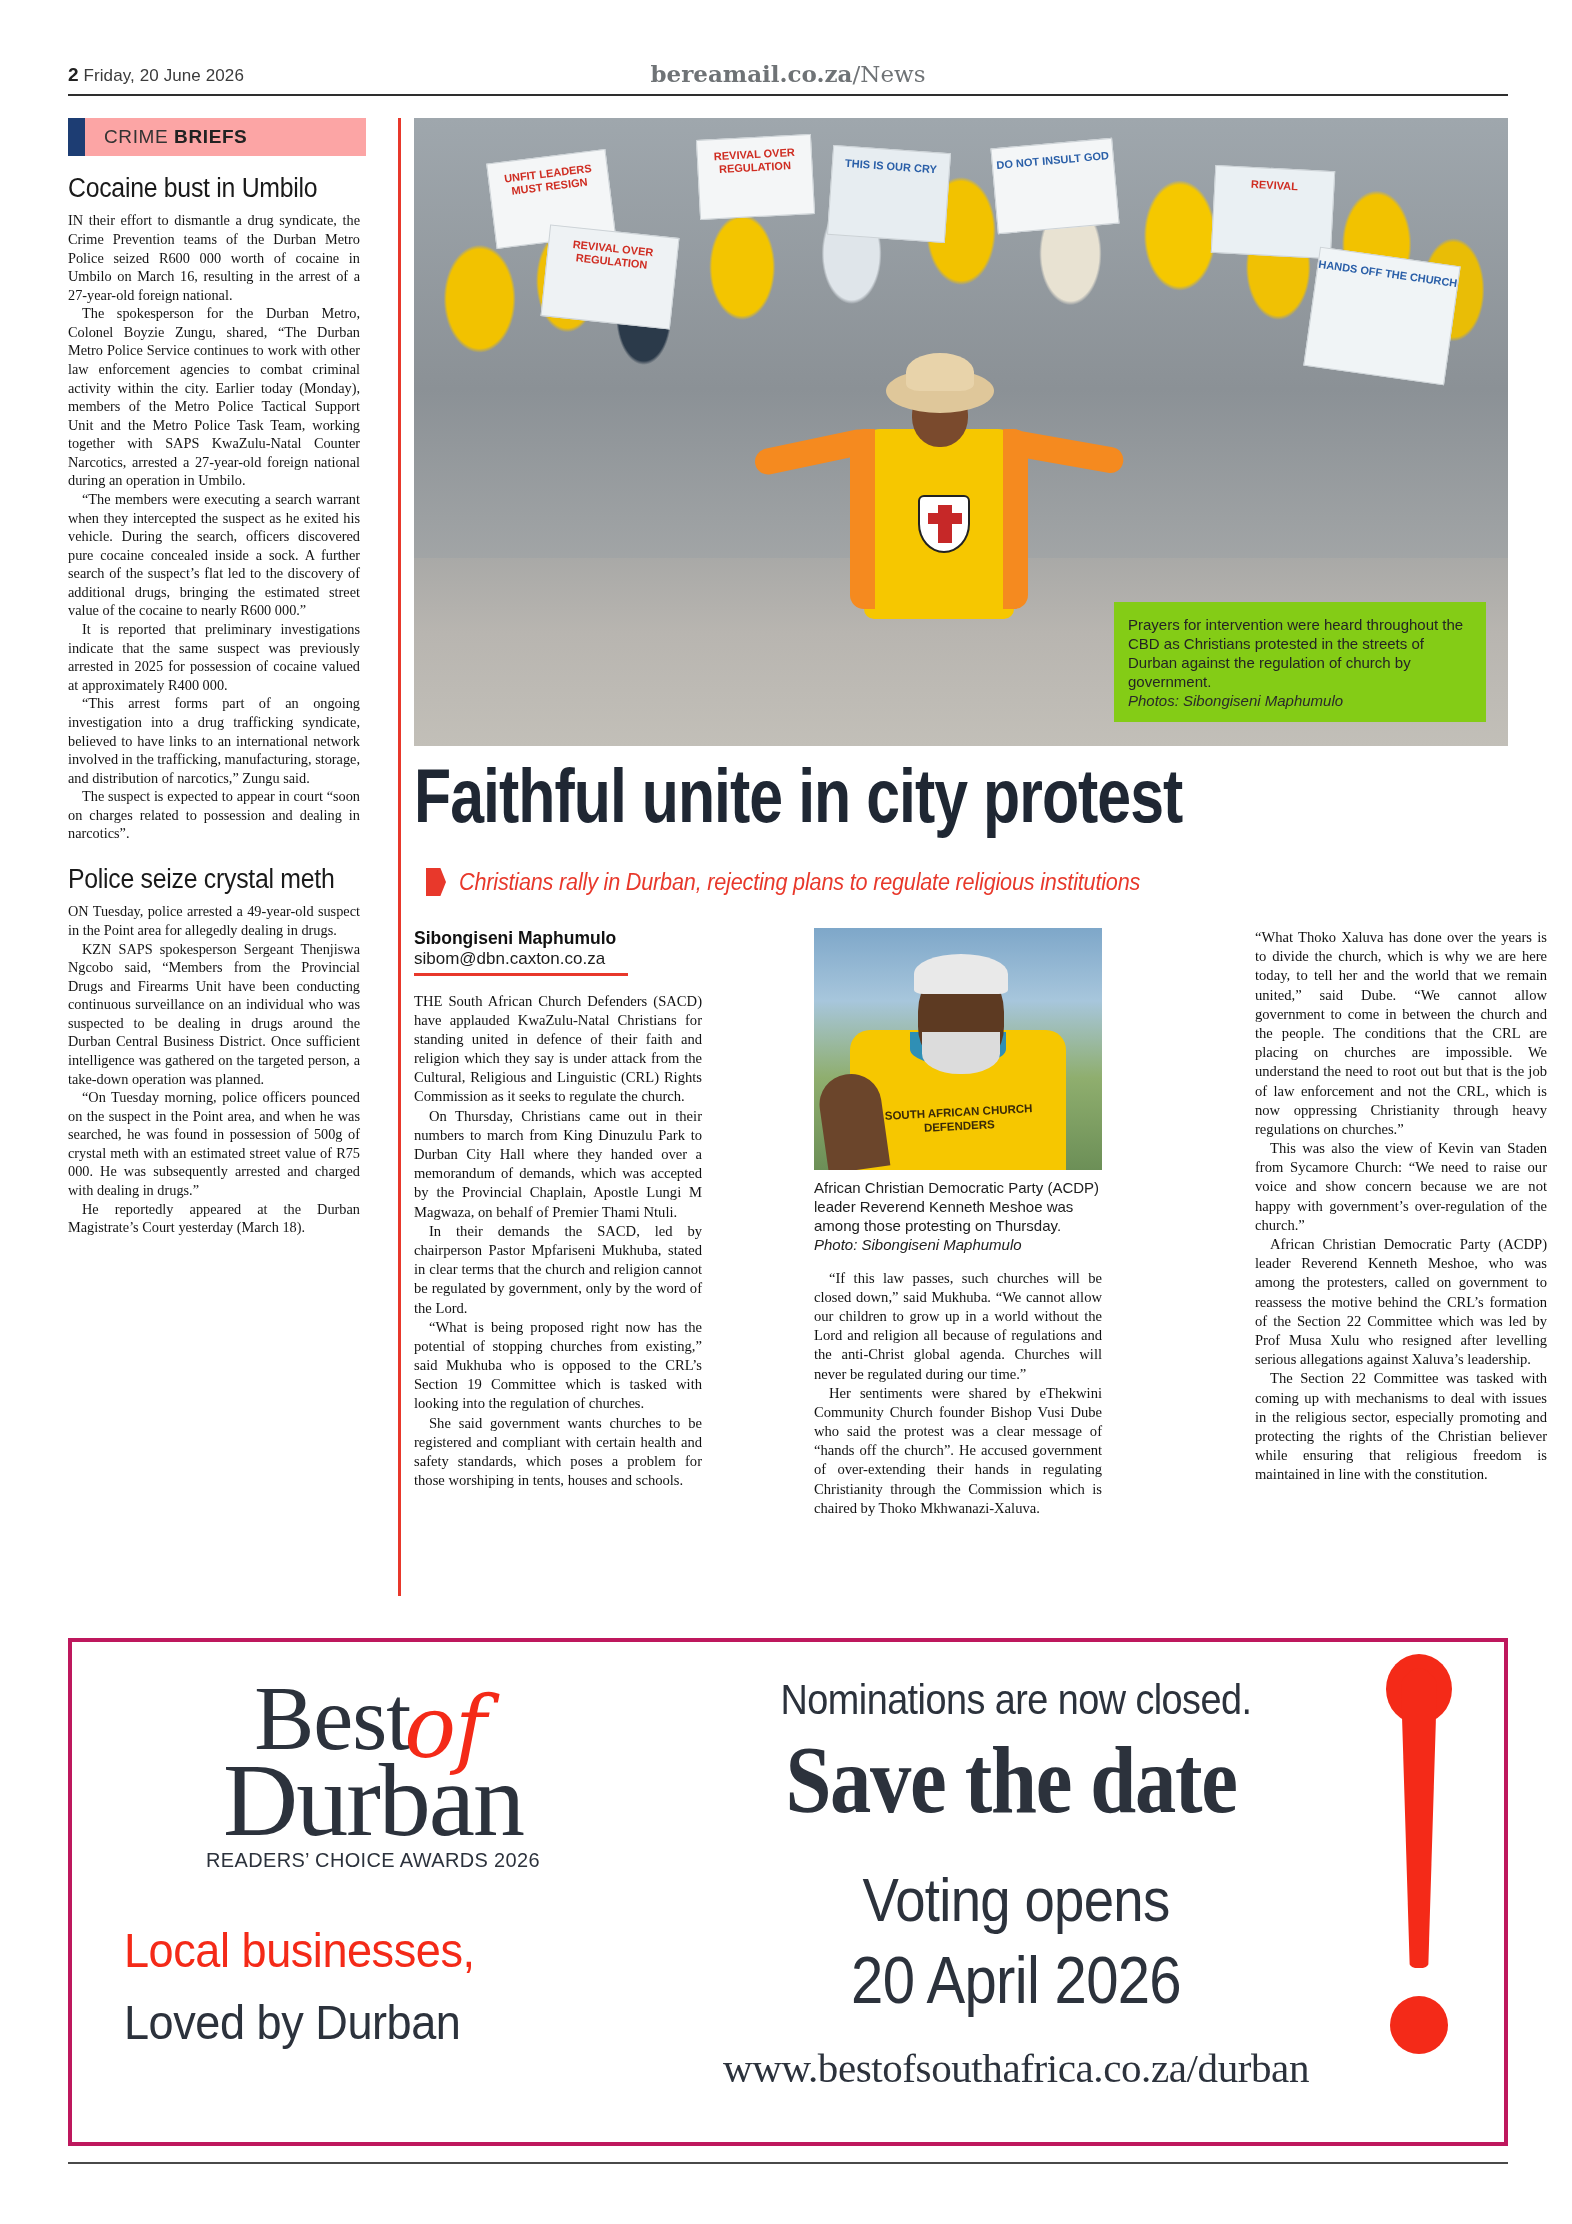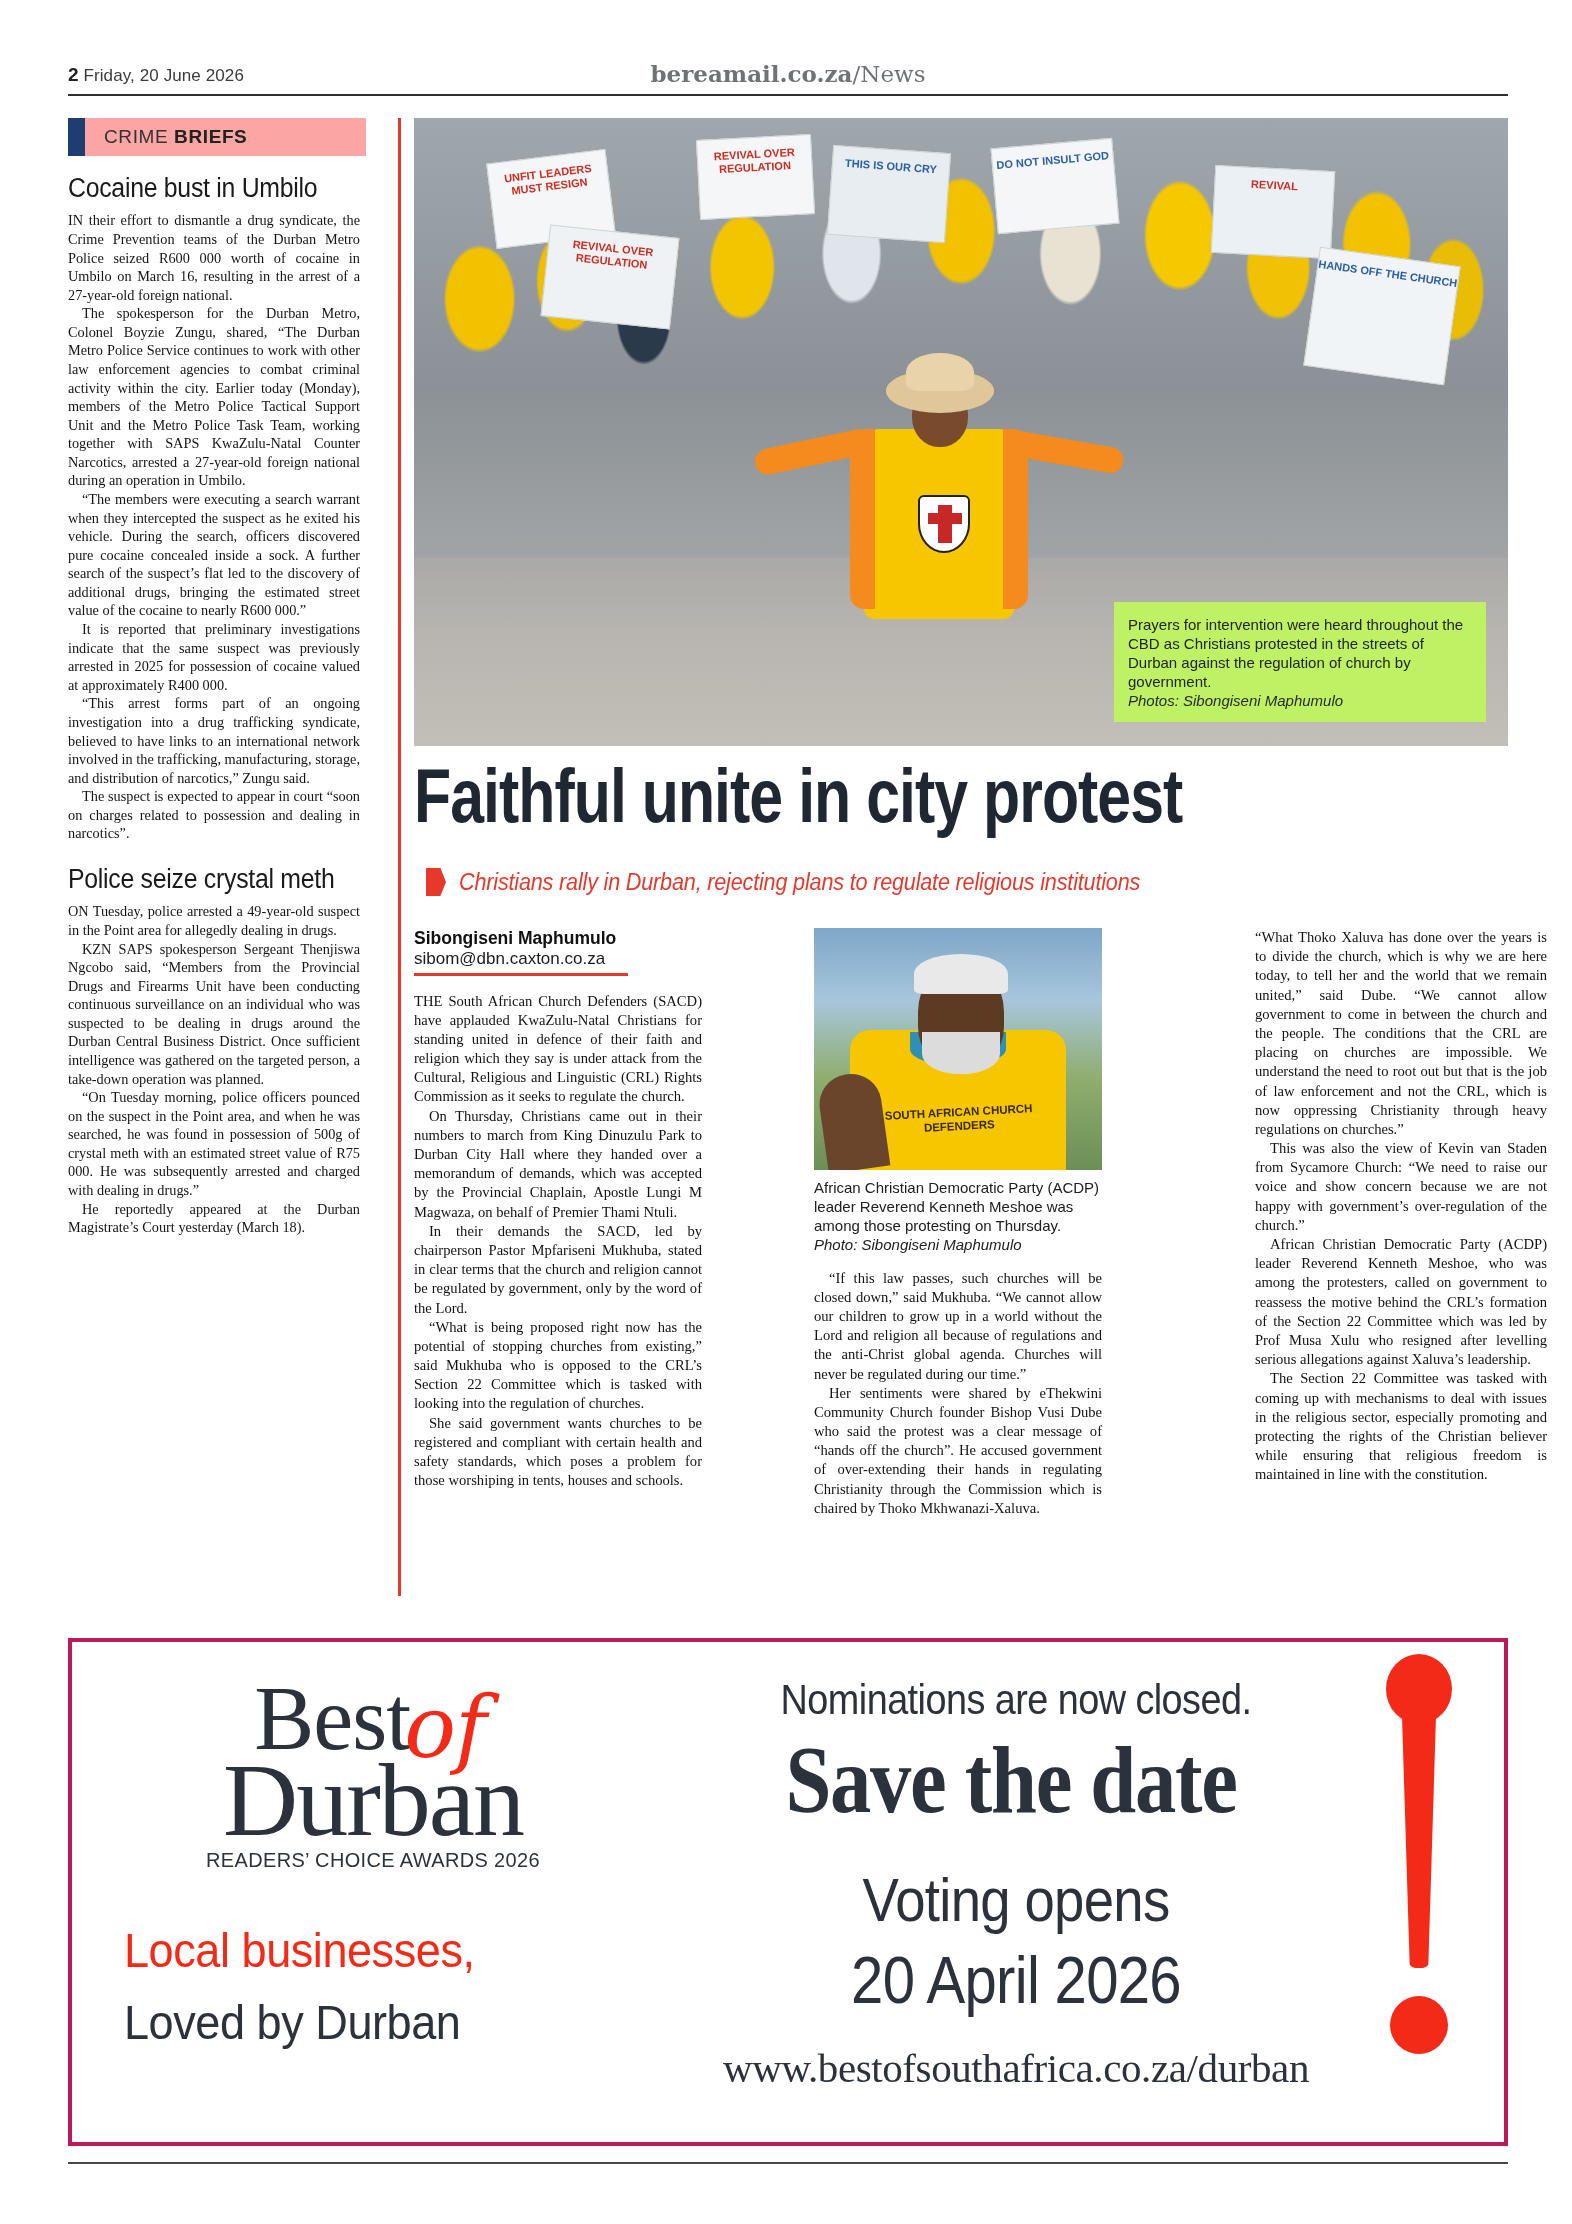--- a/index.html
+++ b/index.html
@@ -159,21 +159,21 @@
   }
   .kf-arm-l { left: -60px; transform: rotate(-12deg); }
   .kf-arm-r { left: 192px; transform: rotate(10deg); }
   .road {
     position: absolute; left: 0; bottom: 0; width: 100%; height: 30%;
     background: linear-gradient(180deg,#a9a9a7 0%, #b8b5b0 40%, #c2bfb8 100%);
   }
 
   .hero-caption {
     position: absolute; right: 22px; bottom: 24px; width: 372px;
-    background: #bef264; padding: 13px 14px 12px 14px;
+    background: #84cc16; padding: 13px 14px 12px 14px;
   }
   .hero-caption p {
     font-family: "Liberation Sans", sans-serif;
     font-size: 15px; line-height: 1.27; color: #242424;
   }
   .hero-caption .credit { font-style: italic; color: #2a2a2a; }
 
   
   .headline {
     position: absolute; left: 414px; top: 760px; width: 1094px;
@@ -465,21 +465,21 @@
     <div class="scol c1">
       <div>
         <div class="byline-name">Sibongiseni Maphumulo</div>
         <div class="byline-mail">sibom@dbn.caxton.co.za</div>
         <div class="byline-rule"></div>
       </div>
       <div class="story-body" style="margin-top:16px">
         <p class="first">THE South African Church Defenders (SACD) have applauded KwaZulu-Natal Christians for standing united in defence of their faith and religion which they say is under attack from the Cultural, Religious and Linguistic (CRL) Rights Commission as it seeks to regulate the church.</p>
         <p>On Thursday, Christians came out in their numbers to march from King Dinuzulu Park to Durban City Hall where they handed over a memorandum of demands, which was accepted by the Provincial Chaplain, Apostle Lungi M Magwaza, on behalf of Premier Thami Ntuli.</p>
         <p>In their demands the SACD, led by chairperson Pastor Mpfariseni Mukhuba, stated in clear terms that the church and religion cannot be regulated by government, only by the word of the Lord.</p>
-        <p>“What is being proposed right now has the potential of stopping churches from existing,” said Mukhuba who is opposed to the CRL’s Section 22 Committee which is tasked with looking into the regulation of churches.</p>
+        <p>“What is being proposed right now has the potential of stopping churches from existing,” said Mukhuba who is opposed to the CRL’s Section 19 Committee which is tasked with looking into the regulation of churches.</p>
         <p>She said government wants churches to be registered and compliant with certain health and safety standards, which poses a problem for those worshiping in tents, houses and schools.</p>
       </div>
     </div>
 
     <div class="scol c2">
       <div class="mid-photo">
         <div class="mp-body"></div>
         <div class="mp-arm"></div>
         <div class="mp-collar"></div>
         <div class="mp-head"></div>

